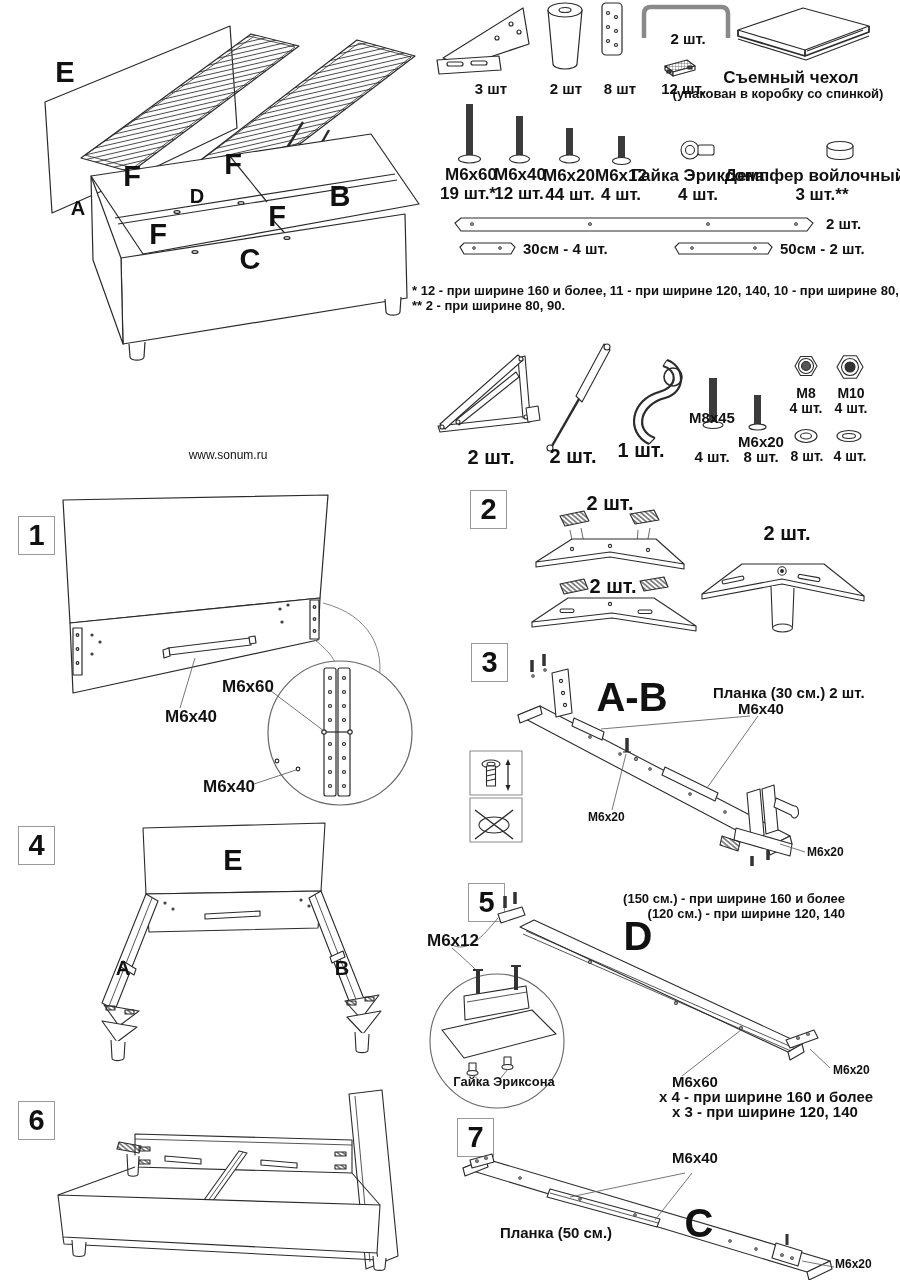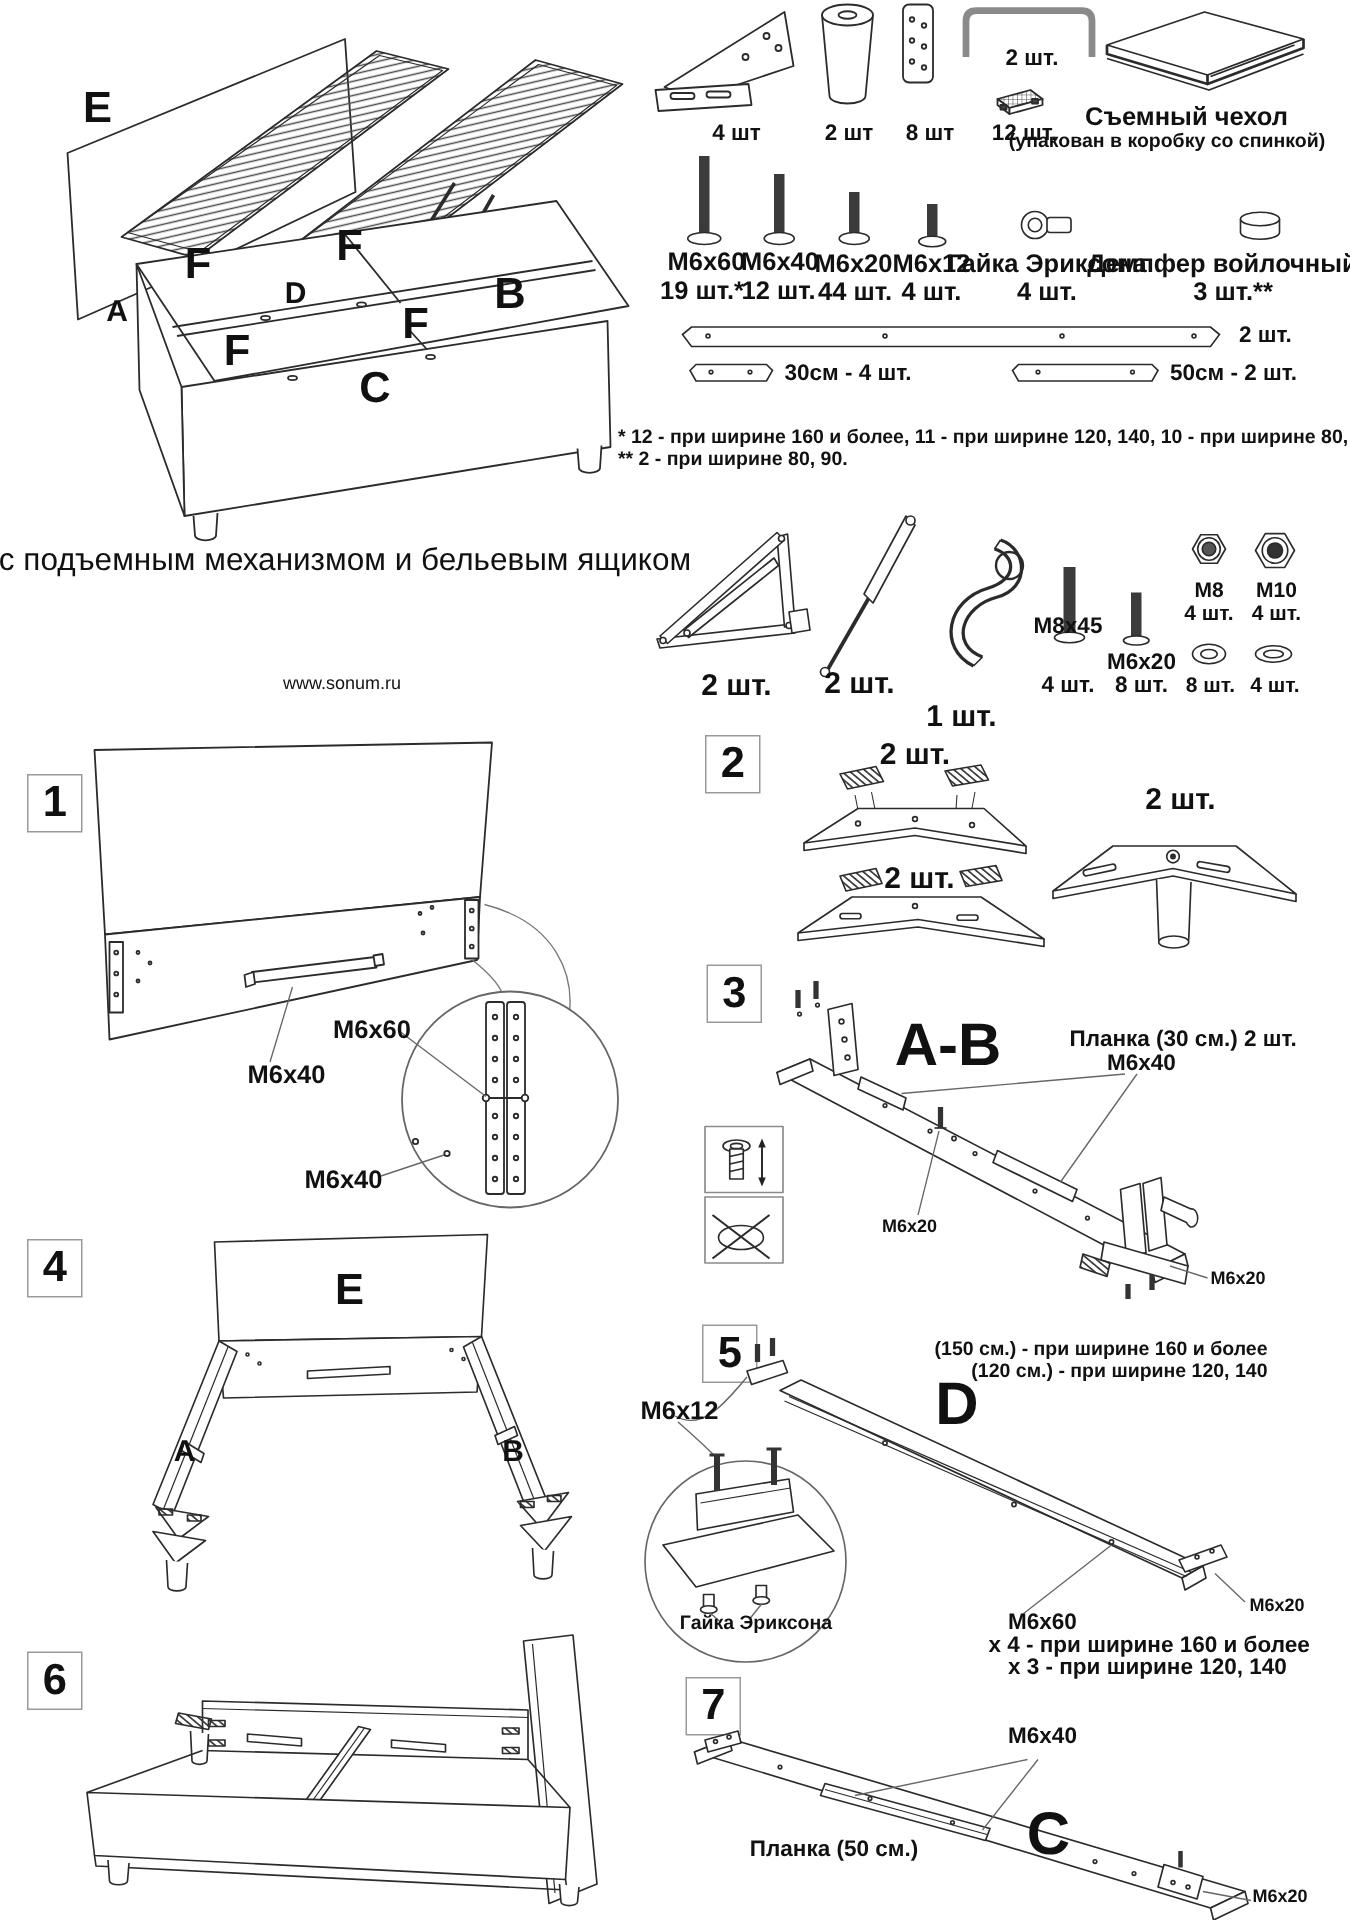--- a/index.html
+++ b/index.html
@@ -102,21 +102,21 @@
       </g>
       <g>
         <polygon points="303,30 368,8 434,26 370,50"></polygon>
         <polyline fill="none" stroke-width="1.8" points="434,26 434,32 370,56 370,50"></polyline>
         <polyline fill="none" stroke-width="1.8" points="303,30 303,36 370,56"></polyline>
         <polyline fill="none" points="434,36 371,60 303,39"></polyline>
         <line x1="428" y1="30" x2="372" y2="51"></line>
       </g>
     </g>
   </svg>
-  <div class="lbl c s15" style="left:491px;top:81px">4 шт</div>
+  <div class="lbl c s15" style="left:491px;top:81px">3 шт</div>
   <div class="lbl c s15" style="left:566px;top:81px">2 шт</div>
   <div class="lbl c s15" style="left:620px;top:81px">8 шт</div>
   <div class="lbl c s15" style="left:688px;top:31px">2 шт.</div>
   <div class="lbl c s15" style="left:683px;top:81px">12 шт.</div>
   <div class="lbl c s17" style="left:791px;top:69px">Съемный чехол</div>
   <div class="lbl c s13" style="left:778px;top:87px">(упакован в коробку со спинкой)</div>
 
   <svg style="left:450px;top:100px" width="440" height="66">
     <g fill="#fff" stroke="#2b2b2b" stroke-width="1.1">
       <g>
@@ -179,21 +179,20 @@
           <circle cx="305" cy="34" r="1.2"></circle>
       </g>
     </g>
   </svg>
   <div class="lbl s15" style="left:826px;top:216px">2 шт.</div>
   <div class="lbl s15" style="left:523px;top:241px">30см - 4 шт.</div>
   <div class="lbl s15" style="left:780px;top:241px">50см - 2 шт.</div>
   <div class="lbl s13" style="left:412px;top:284px">* 12 - при ширине 160 и более, 11 - при ширине 120, 140, 10 - при ширине 80, 90.</div>
   <div class="lbl s13" style="left:412px;top:299px">** 2 - при ширине 80, 90.</div>
 
-  <div class="lbl c s21 w4" style="left:230px;top:363px">с подъемным механизмом и бельевым ящиком</div>
   <div class="lbl c s16 w4" style="left:228px;top:449px">www.sonum.ru</div>
 
   <svg style="left:430px;top:340px" width="460" height="128">
     <g fill="#fff" stroke="#2b2b2b" stroke-width="1.1" stroke-linejoin="round">
       <g>
         <polygon points="8,86 98,76 100,82 10,92"></polygon>
         <polygon points="88,18 95,16 100,76 93,78"></polygon>
         <polygon points="10,84 88,15 93,20 15,89"></polygon>
         <polygon points="26,80 86,32 89,37 29,85"></polygon>
         <circle cx="12" cy="87" r="2"></circle>
@@ -238,21 +237,21 @@
         <ellipse cx="376" cy="96" rx="5.5" ry="3"></ellipse>
       </g>
       <g>
         <ellipse cx="419" cy="96" rx="12" ry="5.5"></ellipse>
         <ellipse cx="419" cy="96" rx="6.5" ry="2.5"></ellipse>
       </g>
     </g>
   </svg>
   <div class="lbl c s20" style="left:491px;top:447px">2 шт.</div>
   <div class="lbl c s20" style="left:573px;top:446px">2 шт.</div>
-  <div class="lbl c s20" style="left:641px;top:468px">1 шт.</div>
+  <div class="lbl c s20" style="left:641px;top:440px">1 шт.</div>
   <div class="lbl c s15" style="left:712px;top:410px">M8x45</div>
   <div class="lbl c s15" style="left:712px;top:449px">4 шт.</div>
   <div class="lbl c s15" style="left:761px;top:434px">M6x20</div>
   <div class="lbl c s15" style="left:761px;top:449px">8 шт.</div>
   <div class="lbl c s14" style="left:806px;top:386px">M8</div>
   <div class="lbl c s14" style="left:806px;top:401px">4 шт.</div>
   <div class="lbl c s14" style="left:851px;top:386px">M10</div>
   <div class="lbl c s14" style="left:851px;top:401px">4 шт.</div>
   <div class="lbl c s14" style="left:807px;top:449px">8 шт.</div>
   <div class="lbl c s14" style="left:850px;top:449px">4 шт.</div>

